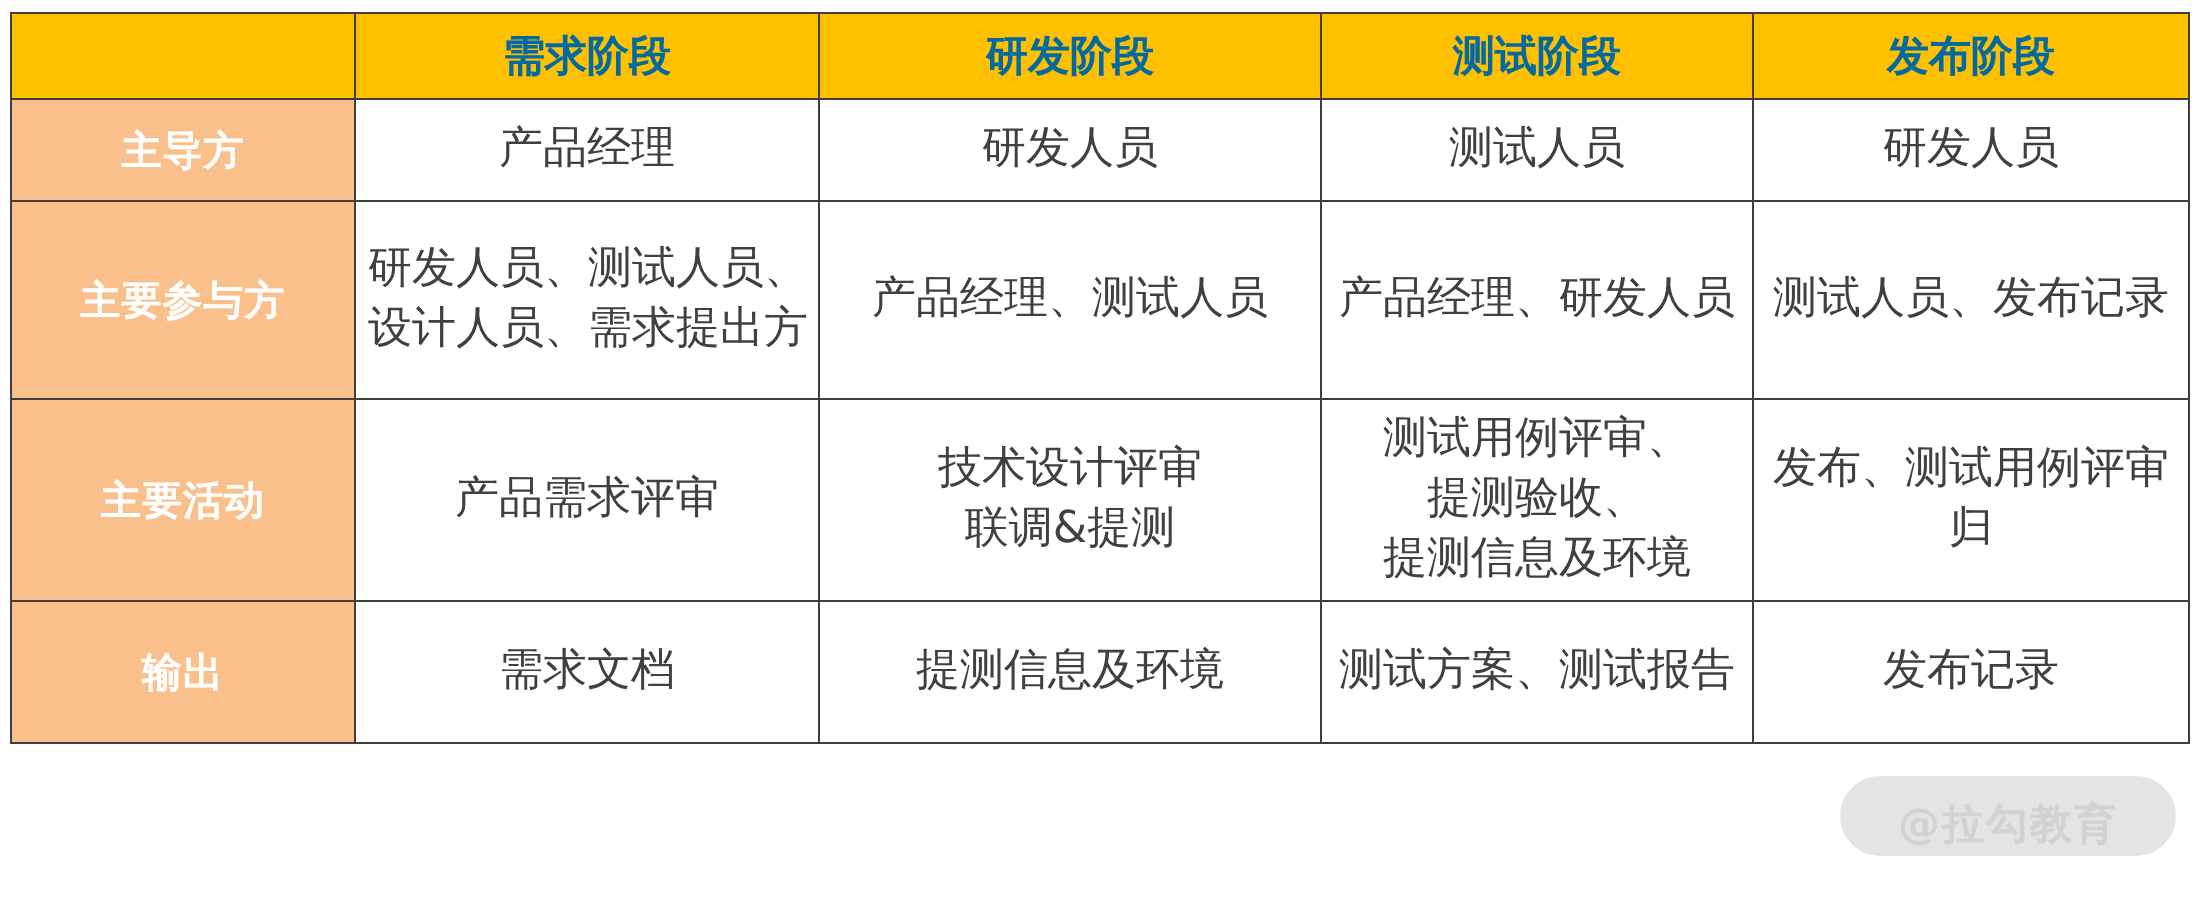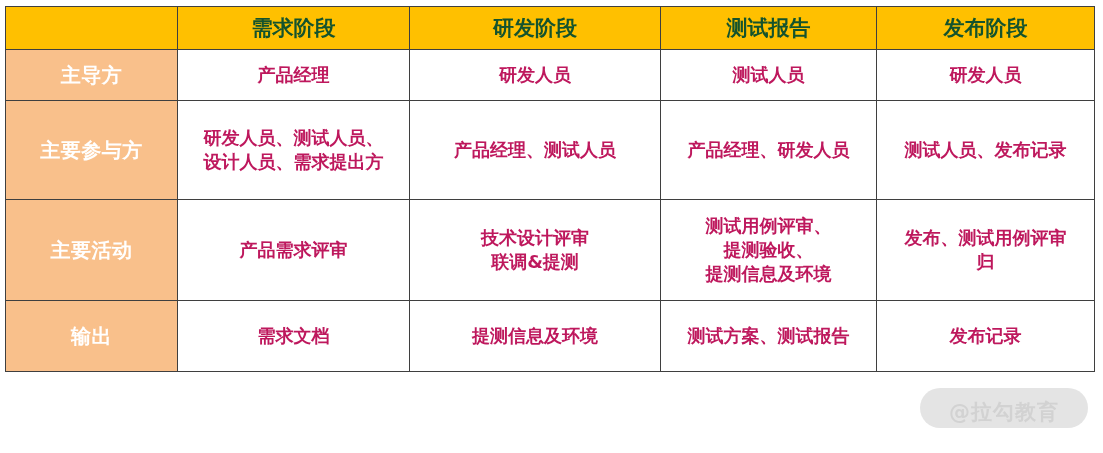--- a/index.html
+++ b/index.html
@@ -31,31 +31,31 @@
   table.phase-table col.c1 { width: 232px; }
   table.phase-table col.c2 { width: 251px; }
   table.phase-table col.c3 { width: 216px; }
   table.phase-table col.c4 { width: 218px; }
 
   td, th {
     border: 1px solid #3f3f3f;
     padding: 0 6px;
     text-align: center;
     vertical-align: middle;
-    font-size: 18px;
+    font-size: 22px;
     line-height: 1.35;
-    color: #be185d;
-    font-weight: bold;
+    color: #404040;
+    font-weight: normal;
     background: #ffffff;
   }
 
   
   tr.header-row th {
     background: #FFC000;
-    color: #14532d;
+    color: #0369a1;
     font-weight: bold;
     font-size: 21px;
     height: 42px;
     border-color: #3f3f3f;
   }
   tr.header-row th.corner {
     background: #FFC000;
   }
 
   
@@ -112,21 +112,21 @@
         <col class="c1">
         <col class="c2">
         <col class="c3">
         <col class="c4">
     </colgroup>
     <thead>
       <tr class="header-row">
         <th class="corner"></th>
         <th>需求阶段</th>
         <th>研发阶段</th>
-        <th>测试报告</th>
+        <th>测试阶段</th>
         <th>发布阶段</th>
       </tr>
     </thead>
     <tbody>
       <tr class="r0">
         <td class="row-label">主导方</td>
         <td>
           <span class="cell-line">产品经理</span>
         </td>
         <td>

